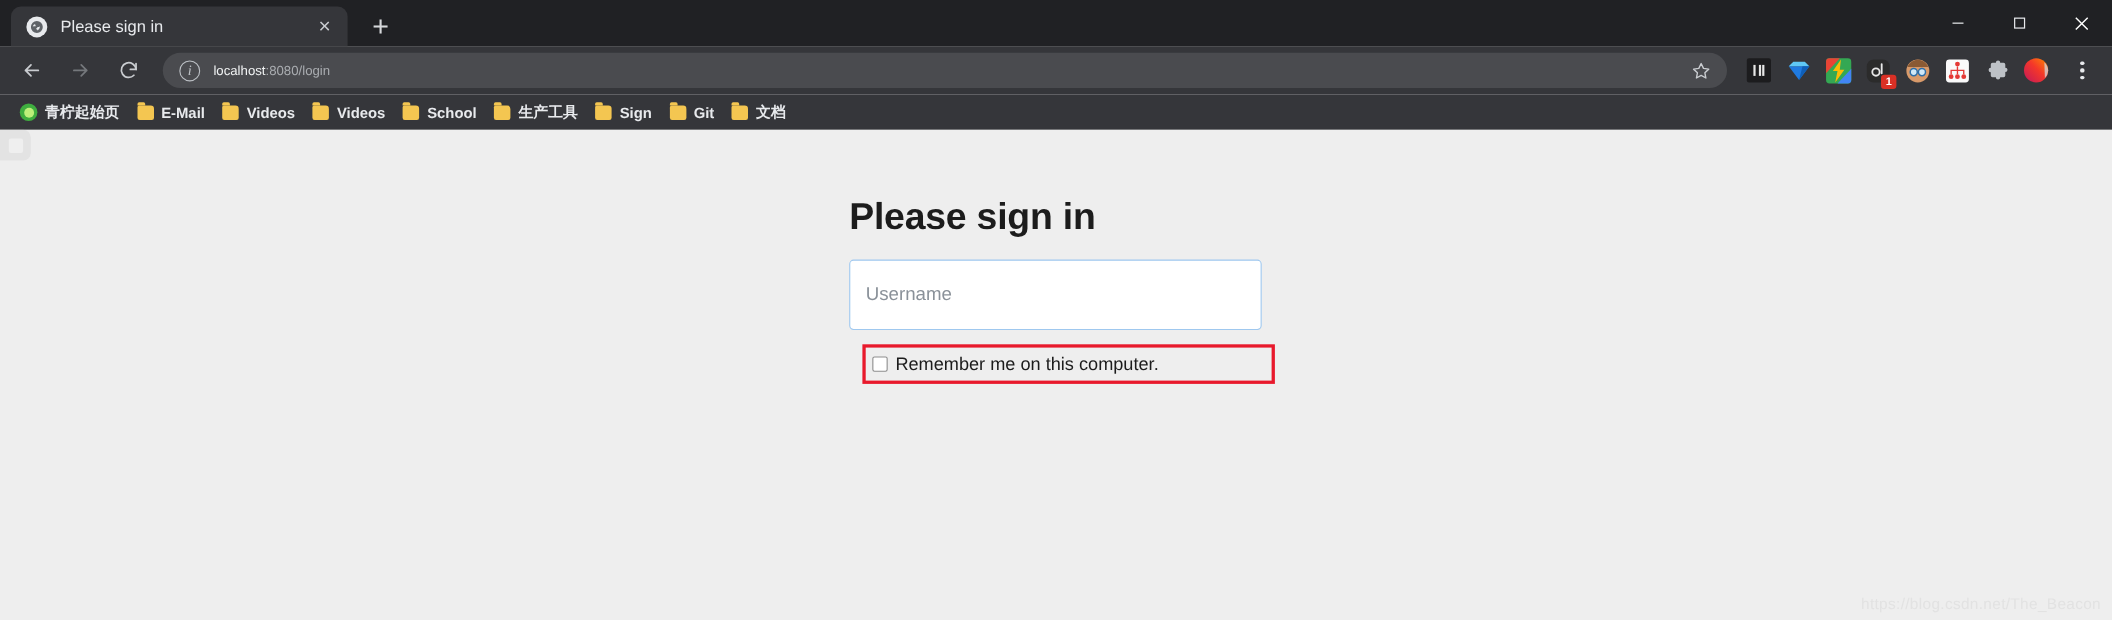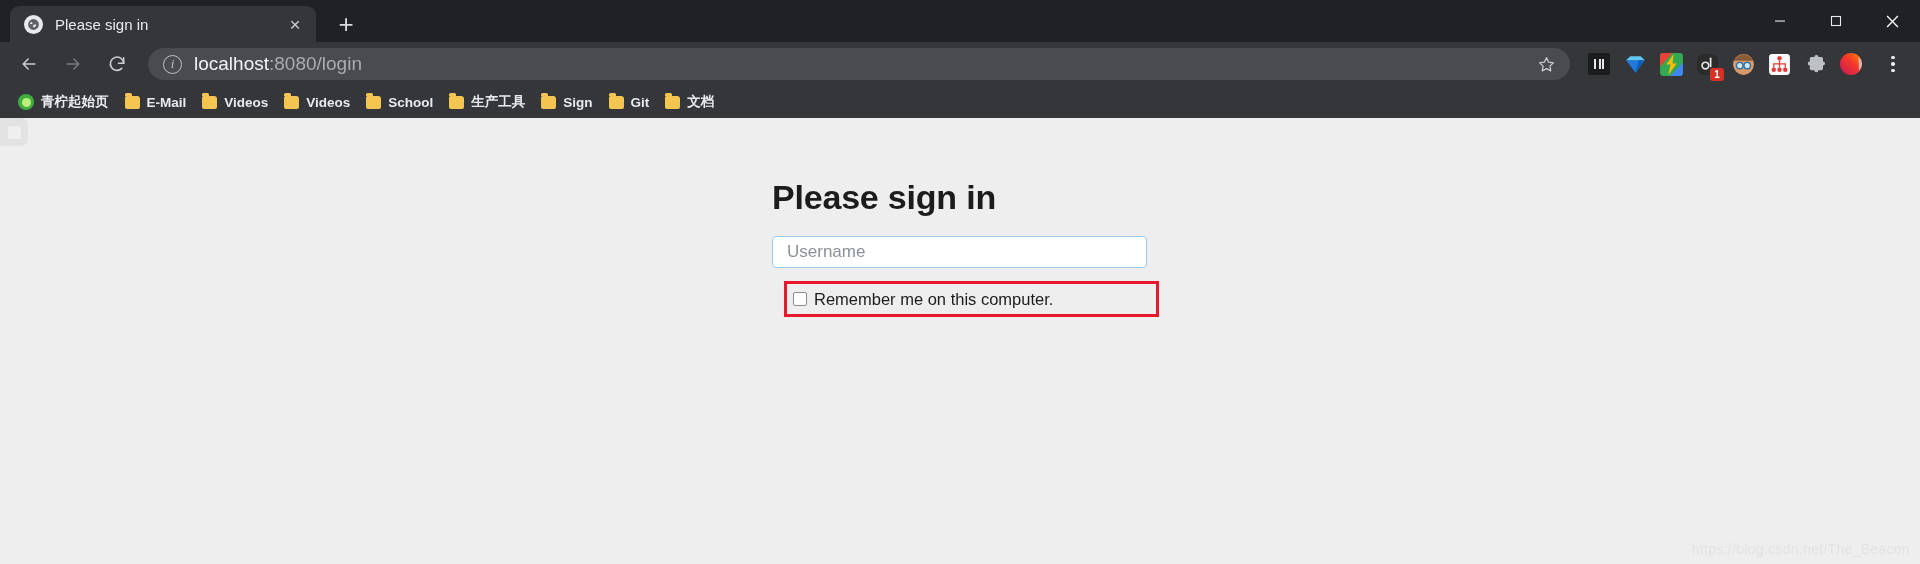--- a/index.html
+++ b/index.html
@@ -66,21 +66,21 @@
     border-radius: 17px; display: flex; align-items: center;
     padding: 0 14px 0 15px; margin: 0 10px 0 4px;
   }
   .omni-info {
     width: 19px; height: 19px; border-radius: 50%;
     border: 1.6px solid #bdc1c6; color: #bdc1c6;
     font-size: 13px; font-family: "Liberation Serif", serif;
     display: flex; align-items: center; justify-content: center;
     flex: 0 0 auto; margin-right: 12px; font-style: italic;
   }
-  .omni-url { font-size: 19px; color: #f1f3f4; white-space: nowrap; }
+  .omni-url { font-size: 12px; color: #f1f3f4; white-space: nowrap; }
   .omni-url .path { color: #a9acb0; }
   .omni-star { margin-left: auto; color: #c9ccd0; display: flex; }
 
   .exts { display: flex; align-items: center; gap: 6px; padding-left: 4px; }
   .ext {
     width: 30px; height: 30px; display: flex; align-items: center;
     justify-content: center; position: relative; flex: 0 0 auto;
   }
   .ext-badge {
     position: absolute; right: -2px; bottom: -2px;
@@ -132,21 +132,21 @@
   }
 
   .login-form {
     position: absolute; left: 772px; top: 60px; width: 375px;
   }
   .form-title {
     font-size: 34px; font-weight: bold; color: #1c1c1c;
     letter-spacing: -0.2px; margin-bottom: 19px;
   }
   .field {
-    width: 375px; height: 32px; background: #ffffff;
+    width: 375px; height: 64px; background: #ffffff;
     border: 1px solid #ced4da; border-radius: 4px;
     font-size: 17px; color: #6c757d; padding: 0 14px;
     display: flex; align-items: center; font-family: "Liberation Sans", sans-serif;
     margin-bottom: 13px; outline: none;
   }
   .field.focused { border-color: #9fc8ef; }
   .field::placeholder { color: #8a9199; }
 
   .remember-wrap {
     width: 375px; height: 36px; border: 3px solid #e8192c;

